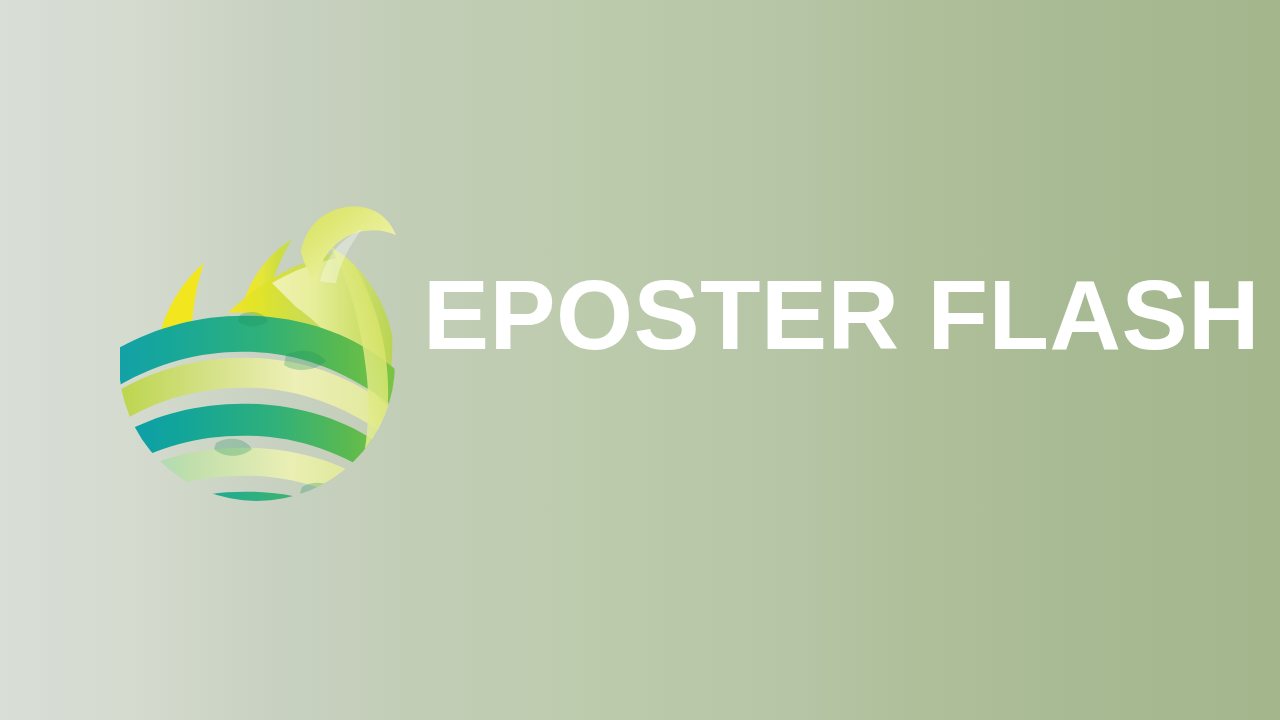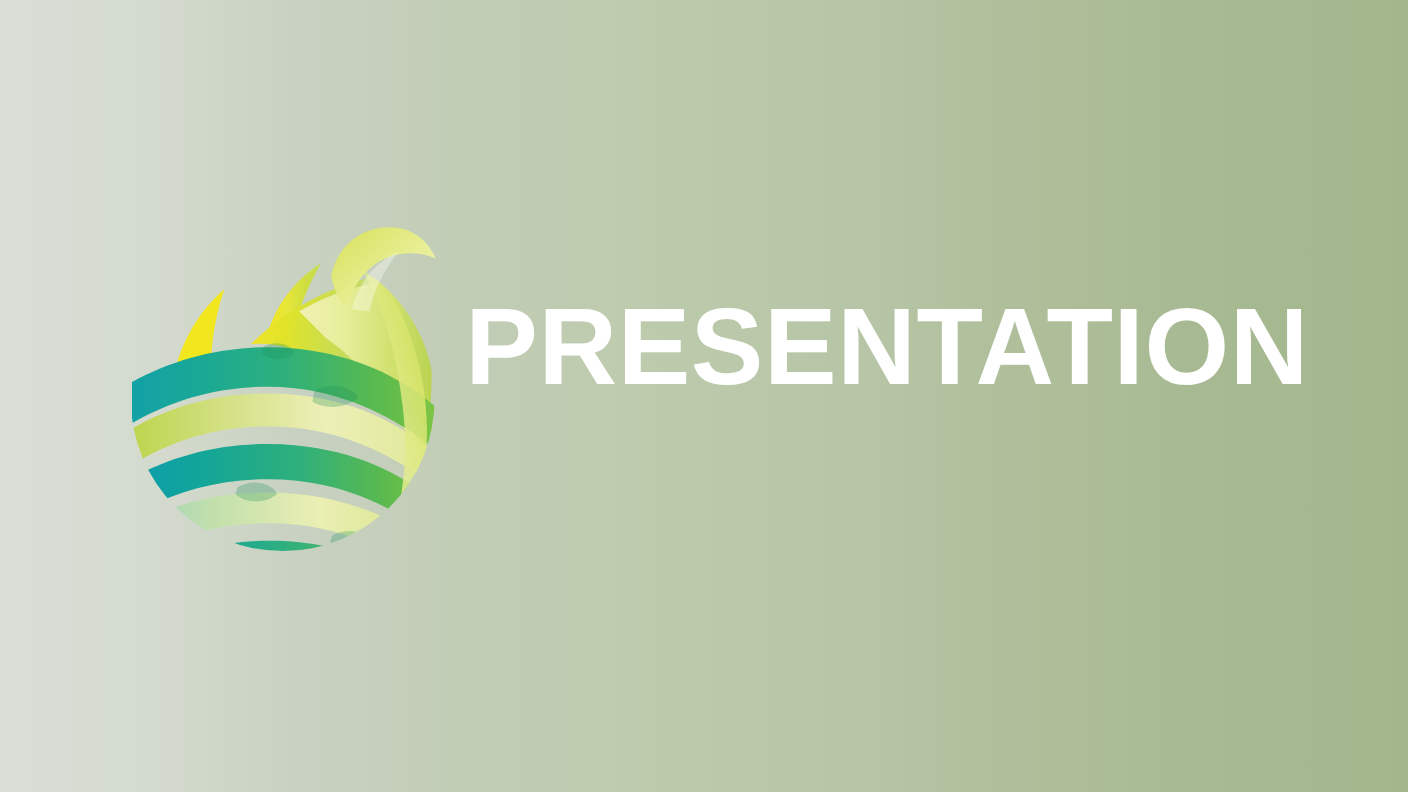--- a/index.html
+++ b/index.html
@@ -197,16 +197,16 @@
         <path d="M181 46 C186 22 202 6 226 2 C250 -1 268 10 276 30
                  C258 22 236 24 220 36 C206 46 198 62 196 78
                  C190 70 183 58 181 46 Z" fill="url(#gLeaf)"></path>
         <path d="M200 76 C206 52 220 34 242 24 C230 40 220 58 216 78
                  C210 78 204 77 200 76 Z" fill="#ffffff" opacity="0.35"></path>
       </g>
     </svg>
   </div>
 
   <div class="title-block">
-    <span class="title-line">PRESENTATION</span>
+    <span class="title-line">EPOSTER FLASH</span>
   </div>
 
 </div>
 
 </body></html>

